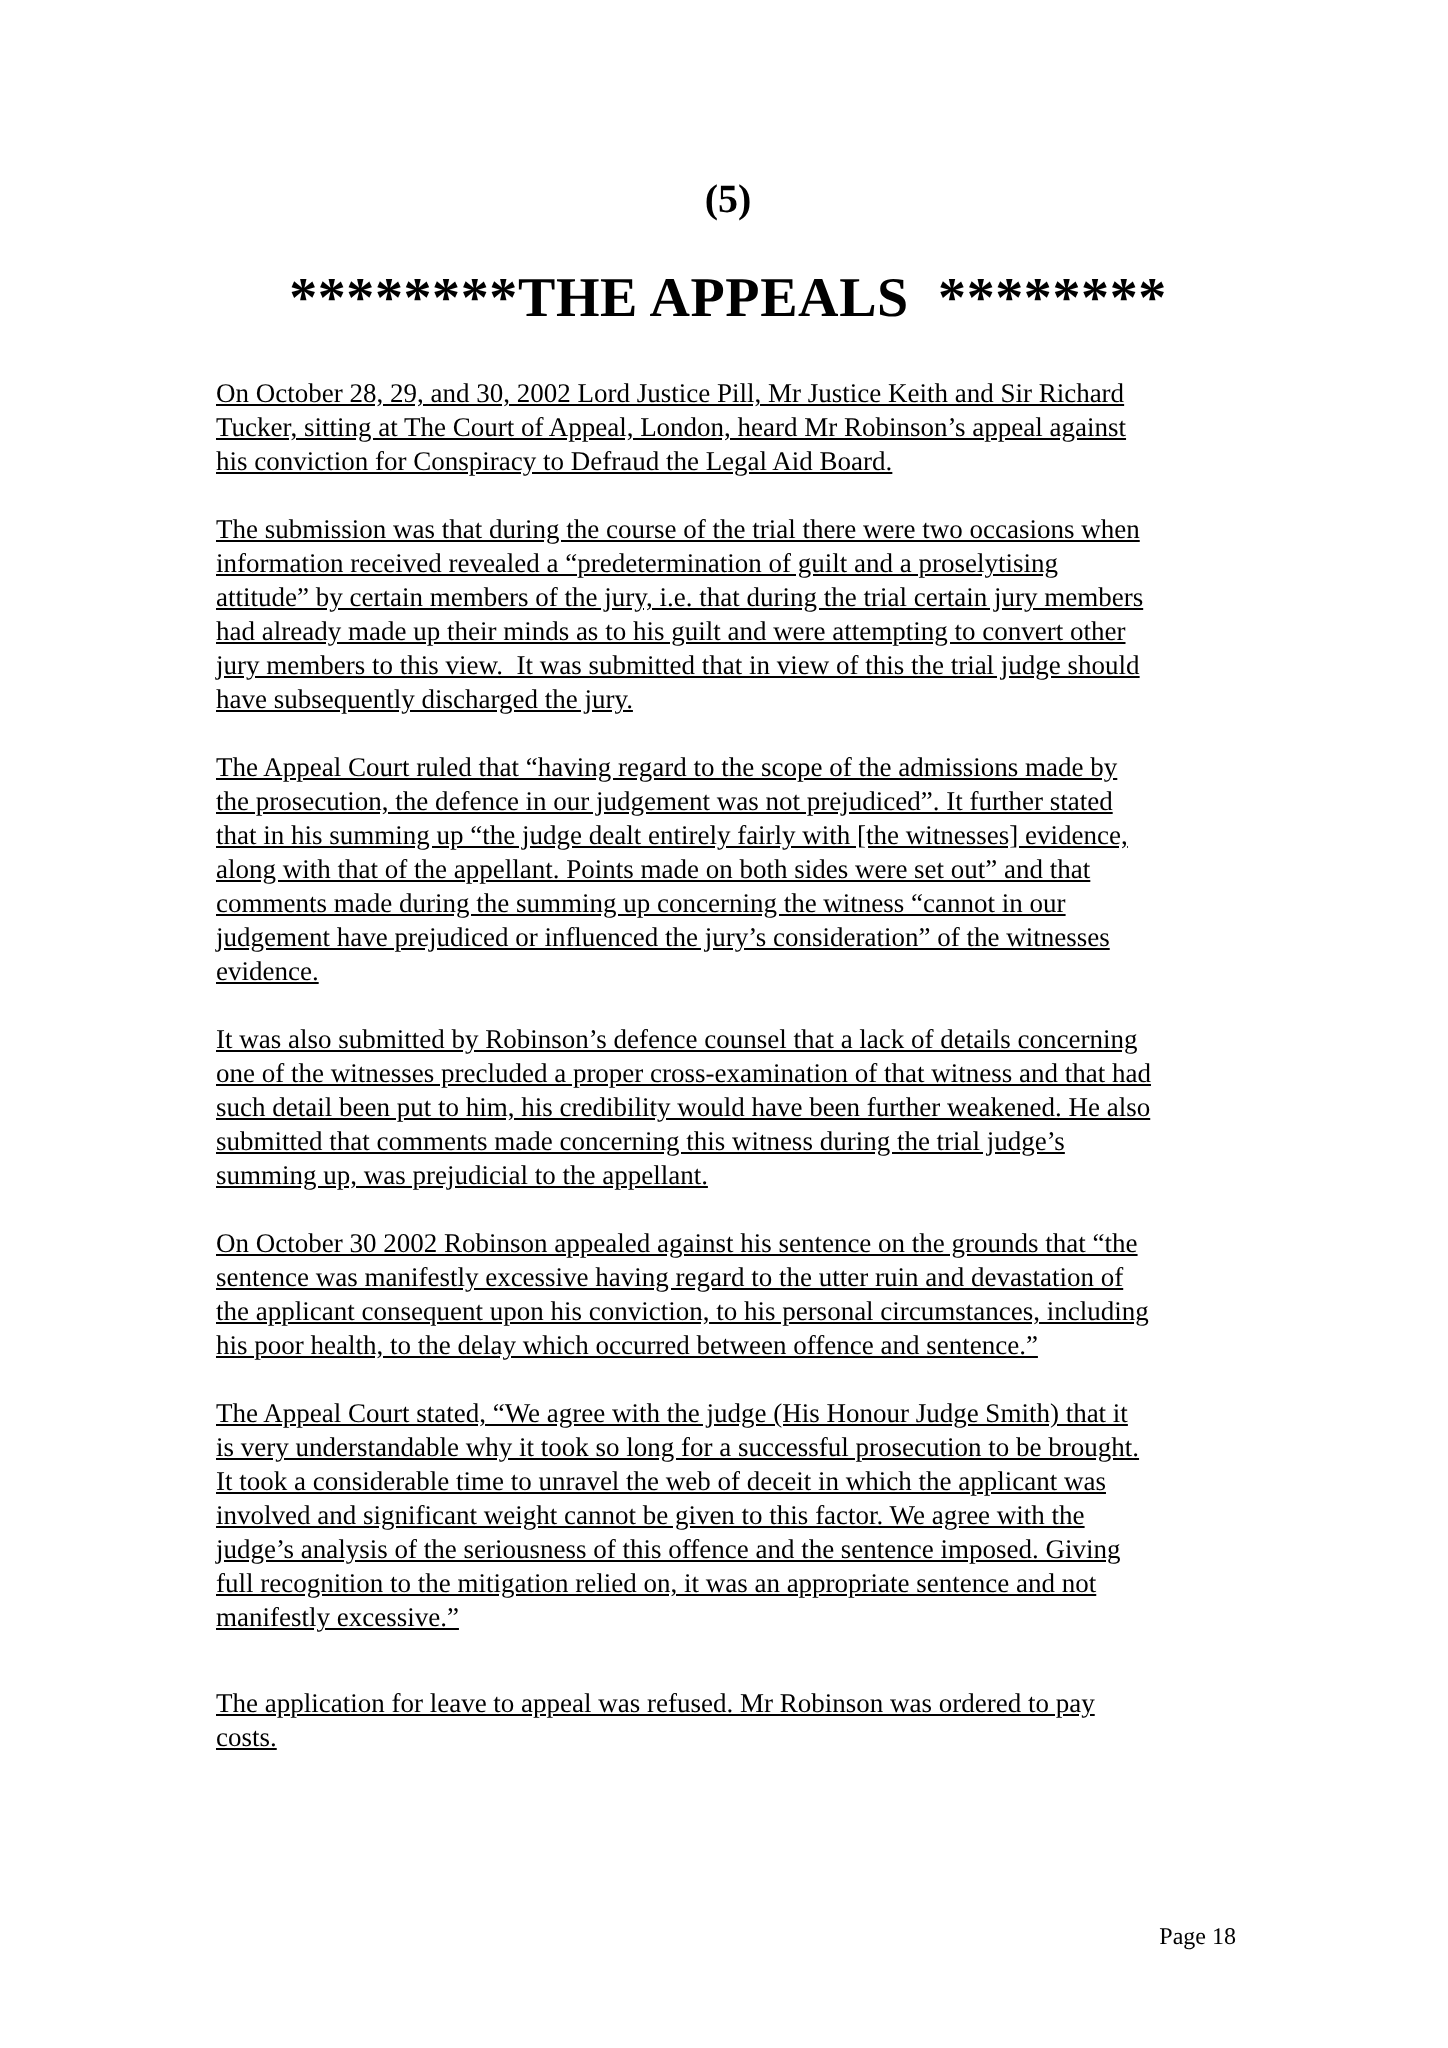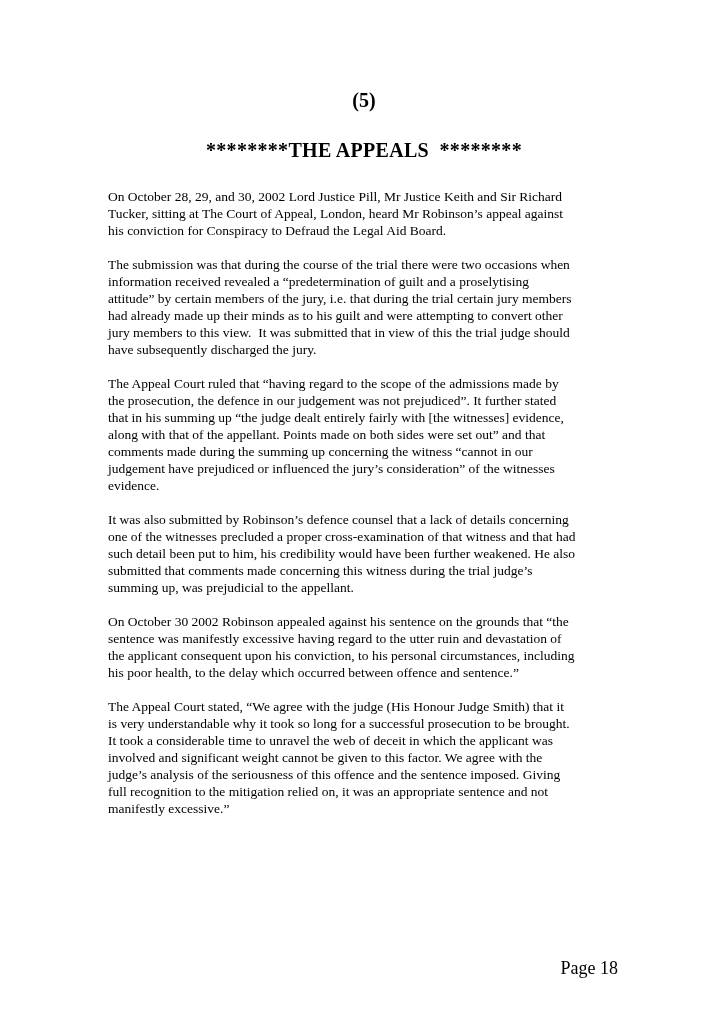--- a/index.html
+++ b/index.html
@@ -21,44 +21,45 @@
   .section-number {
     text-align: center;
     font-weight: bold;
     font-size: 20px;
     line-height: 24px;
     margin: 0;
   }
   .doc-title {
     text-align: center;
     font-weight: bold;
-    font-size: 20px;
+    font-size: 28px;
     line-height: 24px;
     margin: 26px 0 0 0;
     white-space: pre;
     letter-spacing: 0.3px;
   }
   .body-text {
     margin-top: 26px;
+    text-decoration: underline;
   }
   .para {
     font-size: 13.5px;
     line-height: 17px;
     margin: 0 0 17px 0;
     white-space: pre-wrap;
     max-width: 516px;
   }
   .para.extra-gap {
     margin-top: 26px;
   }
   .page-footer {
     position: absolute;
     top: 960px;
     right: 106px;
-    font-size: 18px;
+    font-size: 12px;
     line-height: 17px;
   }
 </style>
 </head>
 <body>
 
 <div class="page">
 
   <div class="section-number">(5)</div>
 
@@ -90,17 +91,19 @@
 sentence was manifestly excessive having regard to the utter ruin and devastation of
 the applicant consequent upon his conviction, to his personal circumstances, including
 his poor health, to the delay which occurred between offence and sentence.”</p>
     <p class="para">The Appeal Court stated, “We agree with the judge (His Honour Judge Smith) that it
 is very understandable why it took so long for a successful prosecution to be brought.
 It took a considerable time to unravel the web of deceit in which the applicant was
 involved and significant weight cannot be given to this factor. We agree with the
 judge’s analysis of the seriousness of this offence and the sentence imposed. Giving
 full recognition to the mitigation relied on, it was an appropriate sentence and not
 manifestly excessive.”</p>
+    <p class="para extra-gap">The application for leave to appeal was refused. Mr Robinson was ordered to pay
+costs.</p>
   </div>
 
   <div class="page-footer">Page 18</div>
 
 </div>
 
 </body></html>

